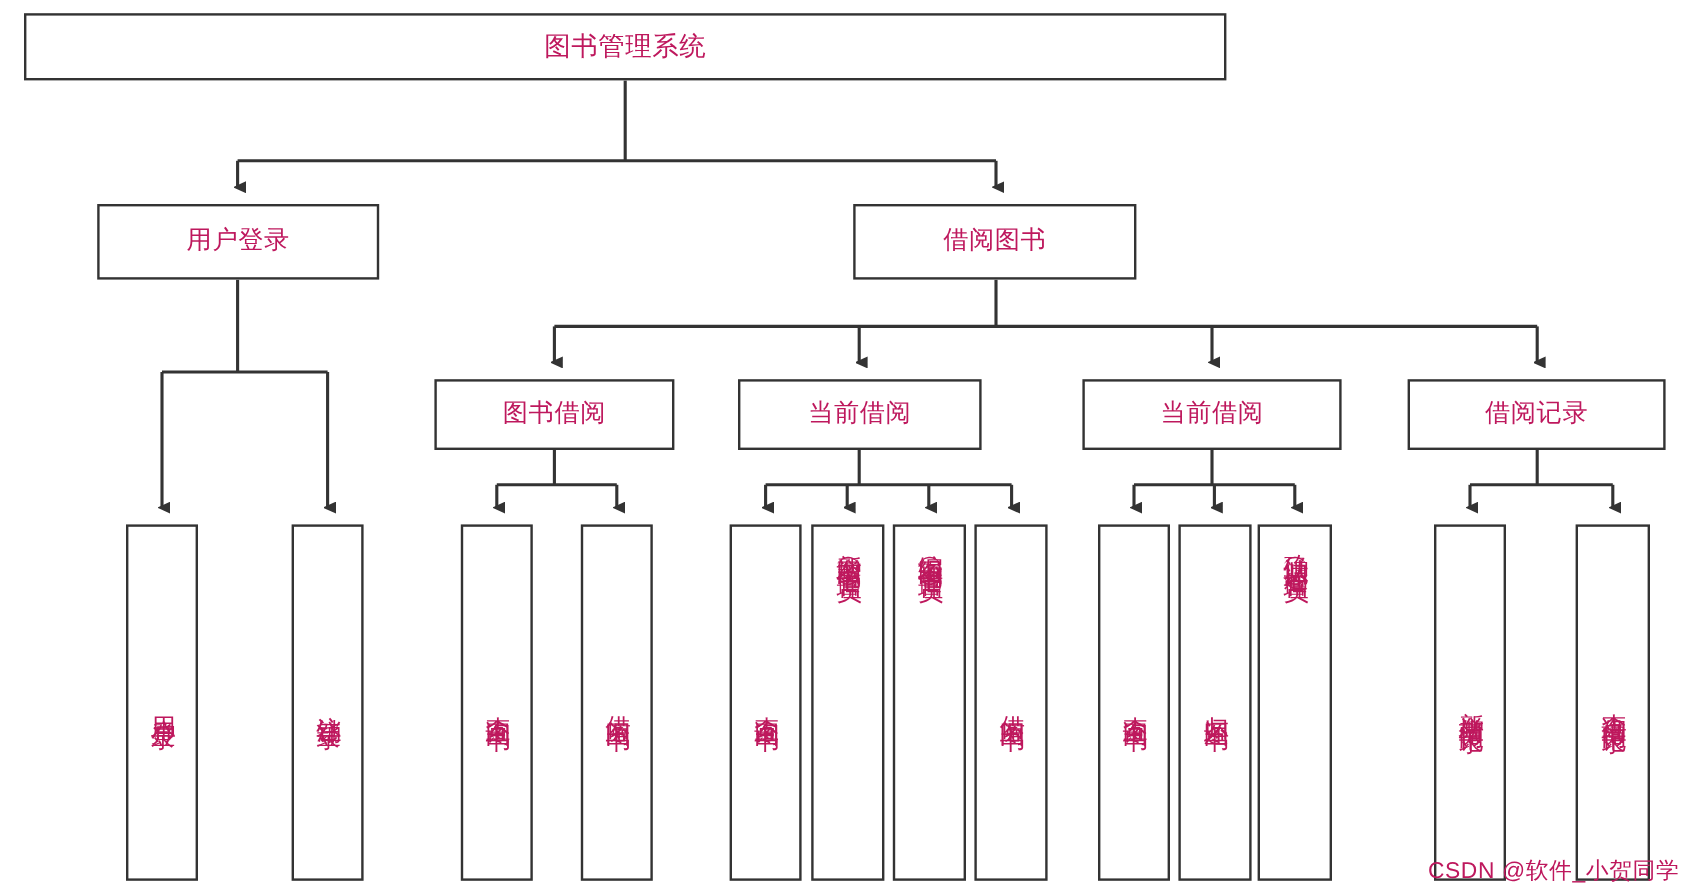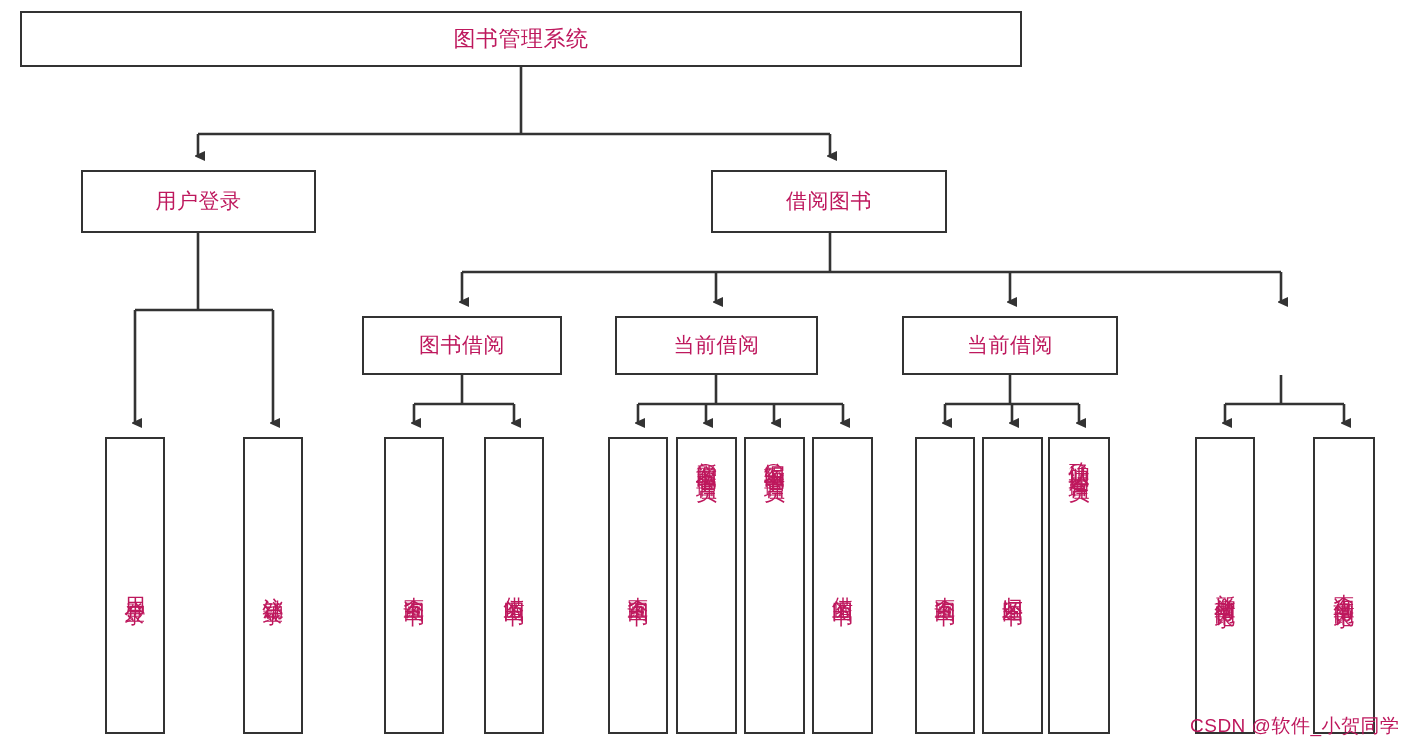--- a/index.html
+++ b/index.html
@@ -146,20 +146,23 @@
 
   <div class="node horiz" style="left:362px; top:316px; width:200px; height:59px;">
     <span class="node-label">图书借阅</span>
   </div>
   <div class="node horiz" style="left:615px; top:316px; width:203px; height:59px;">
     <span class="node-label">当前借阅</span>
   </div>
   <div class="node horiz" style="left:902px; top:316px; width:216px; height:59px;">
     <span class="node-label">当前借阅</span>
   </div>
+  <div class="node horiz" style="left:1173px; top:316px; width:215px; height:59px;">
+    <span class="node-label">借阅记录</span>
+  </div>
 
   <div class="node vert mid" style="left:105px; top:437px; width:60px; height:297px;">
     <span class="node-label">用户登录</span>
   </div>
   <div class="node vert mid" style="left:243px; top:437px; width:60px; height:297px;">
     <span class="node-label">注销登录</span>
   </div>
 
   <div class="node vert mid" style="left:384px; top:437px; width:60px; height:297px;">
     <span class="node-label">查询图书</span>

